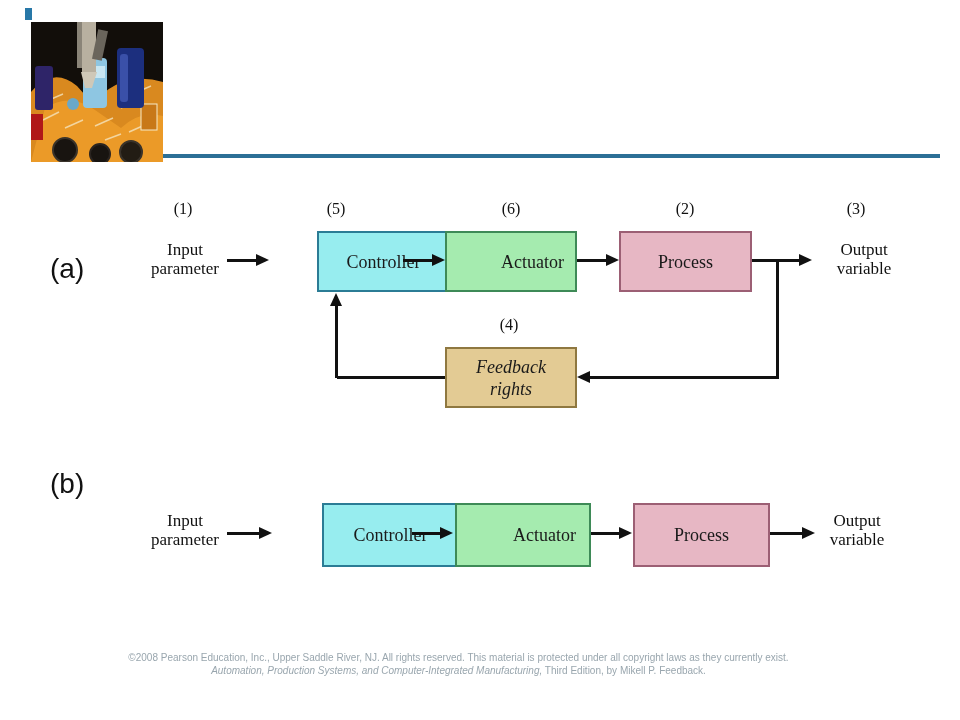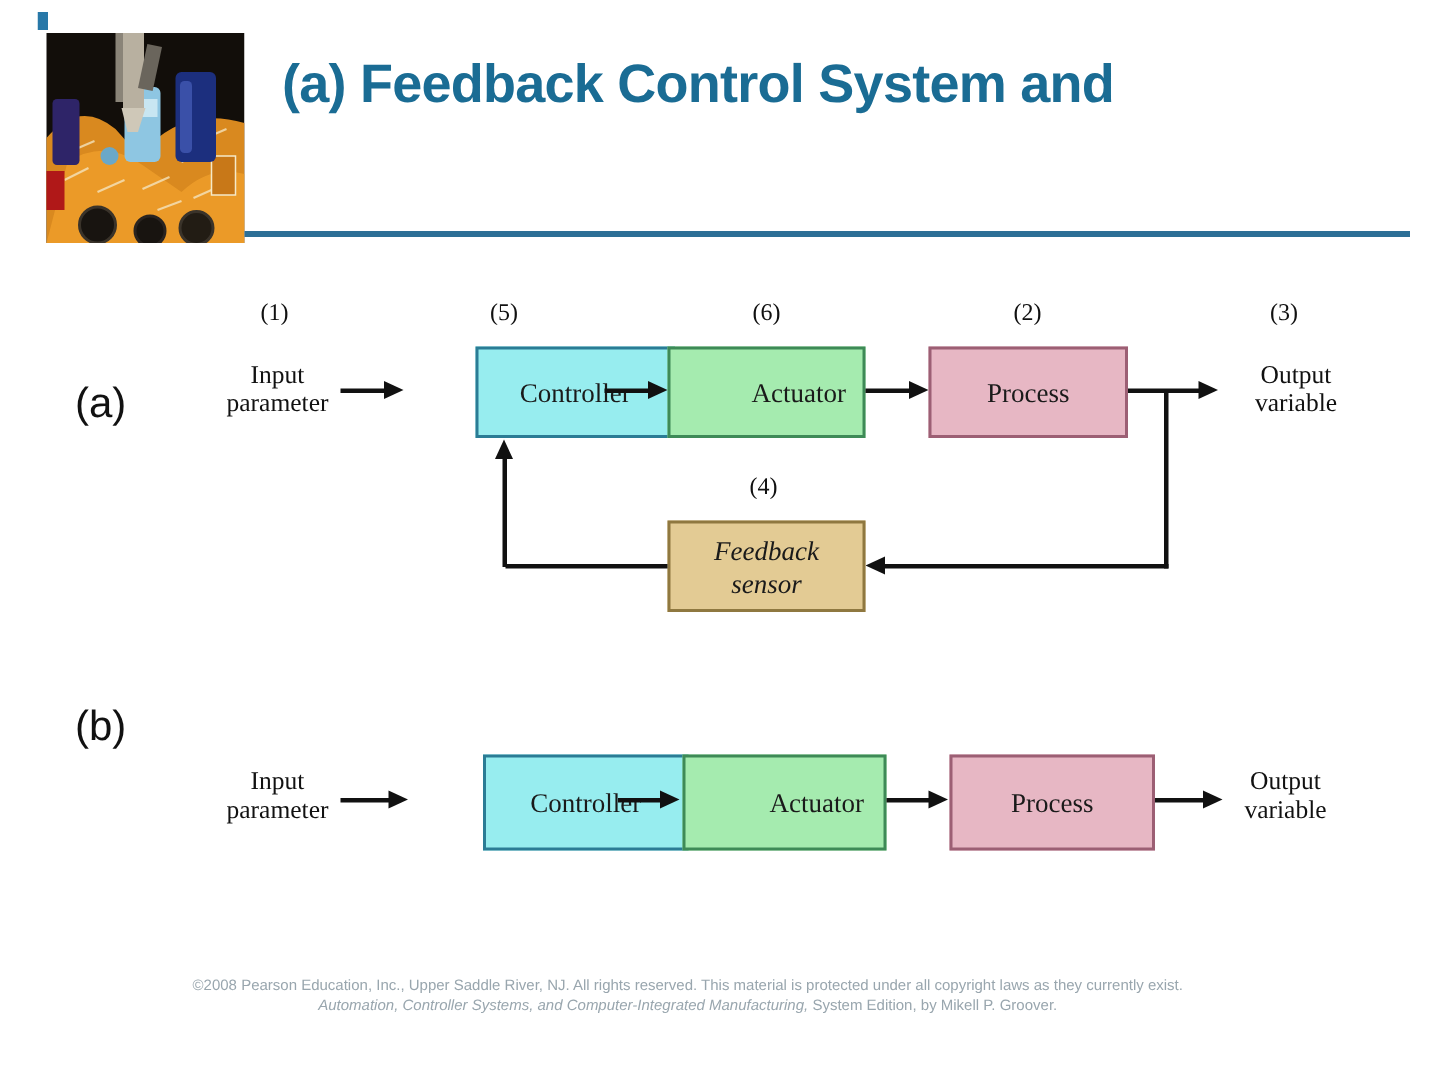--- a/index.html
+++ b/index.html
@@ -90,21 +90,20 @@
     <circle cx="75" cy="146" r="10" fill="#181410" stroke="#2a2420" stroke-width="2"></circle>
     <circle cx="106" cy="144" r="11" fill="#221c14" stroke="#3a332a" stroke-width="2"></circle>
     <rect x="52" y="14" width="6" height="46" fill="#8a8478"></rect>
     <rect x="57" y="14" width="14" height="52" fill="#b8b0a0"></rect>
     <polygon points="56,64 72,64 67,80 60,80" fill="#cfc8b8"></polygon>
     <rect x="70" y="22" width="10" height="30" fill="#6a655c" transform="rotate(12 75 37)"></rect>
   </svg>
 </div>
 
 <div class="title">
-  <div>(a) Feedback Control System and</div>
 </div>
 <div class="rule"></div>
 
 <div class="side-label" style="left:50px;top:253px;">(a)</div>
 
 <div class="num-label" style="left:153px;top:200px;">(1)</div>
 <div class="num-label" style="left:306px;top:200px;">(5)</div>
 <div class="num-label" style="left:481px;top:200px;">(6)</div>
 <div class="num-label" style="left:655px;top:200px;">(2)</div>
 <div class="num-label" style="left:826px;top:200px;">(3)</div>
@@ -138,21 +137,21 @@
   <span>variable</span>
 </div>
 
 <div class="v-line" style="left:776px;top:260px;height:119px;"></div>
 <div class="h-line" style="left:589px;top:376px;width:190px;"></div>
 <div class="head-left" style="left:577px;top:371px;"></div>
 
 <div class="dbox box-sensor" style="left:445px;top:347px;width:132px;height:61px;">
   <div>
     <span>Feedback</span><br>
-    <span>sensor</span>
+    <span>rights</span>
   </div>
 </div>
 
 <div class="h-line" style="left:337px;top:376px;width:108px;"></div>
 <div class="v-line" style="left:335px;top:304px;height:74px;"></div>
 <div class="head-up" style="left:330px;top:293px;"></div>
 
 <div class="side-label" style="left:50px;top:468px;">(b)</div>
 
 <div class="io-label" style="left:133px;top:511px;">
@@ -179,15 +178,15 @@
 <div class="head-right" style="left:802px;top:527px;"></div>
 
 <div class="io-label" style="left:805px;top:511px;">
   <span>Output</span><br>
   <span>variable</span>
 </div>
 
 <div class="footer">
   <div>©2008 Pearson Education, Inc., Upper Saddle River, NJ.  All rights reserved.  This material is protected under all copyright laws as they currently exist.</div>
   <div>
-    <span class="it">Automation, Controller Systems, and Computer-Integrated Manufacturing,</span><span> System Edition, by Mikell P. Groover.</span>
+    <span class="it">Automation, Production Systems, and Computer-Integrated Manufacturing,</span><span> Third Edition, by Mikell P. Feedback.</span>
   </div>
 </div>
 
 </body></html>

